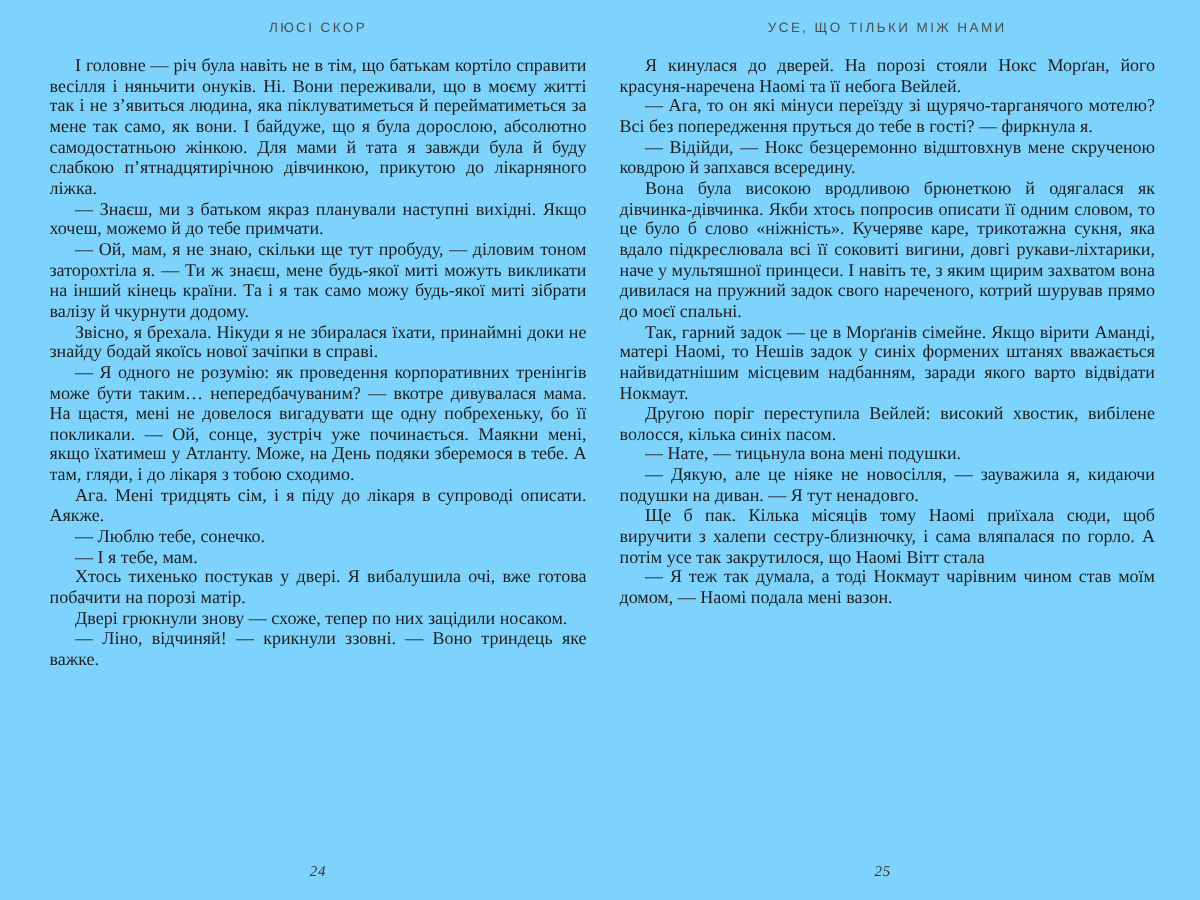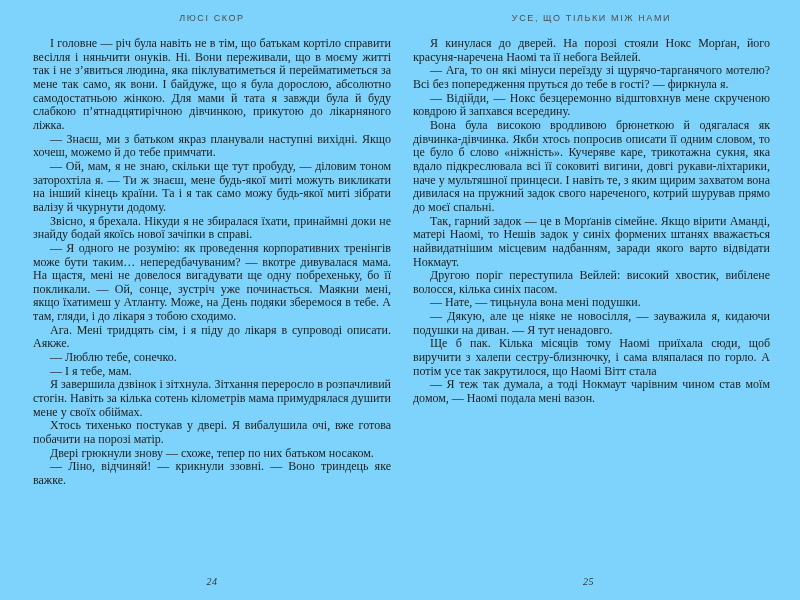--- a/index.html
+++ b/index.html
@@ -75,23 +75,22 @@
     <div class="running-header">ЛЮСІ СКОР</div>
     <div class="page-body">
         <p>І головне — річ була навіть не в тім, що батькам кортіло справити весілля і няньчити онуків. Ні. Вони переживали, що в моєму житті так і не з’явиться людина, яка піклуватиметься й перейматиметься за мене так само, як вони. І байдуже, що я була дорослою, абсолютно самодостатньою жінкою. Для мами й тата я завжди була й буду слабкою п’ятнадцятирічною дівчинкою, прикутою до лікарняного ліжка.</p>
         <p>— Знаєш, ми з батьком якраз планували наступні вихідні. Якщо хочеш, можемо й до тебе примчати.</p>
         <p>— Ой, мам, я не знаю, скільки ще тут пробуду, — діловим тоном заторохтіла я. — Ти ж знаєш, мене будь-якої миті можуть викликати на інший кінець країни. Та і я так само можу будь-якої миті зібрати валізу й чкурнути додому.</p>
         <p>Звісно, я брехала. Нікуди я не збиралася їхати, принаймні доки не знайду бодай якоїсь нової зачіпки в справі.</p>
         <p>— Я одного не розумію: як проведення корпоративних тренінгів може бути таким… непередбачуваним? — вкотре дивувалася мама. На щастя, мені не довелося вигадувати ще одну побрехеньку, бо її покликали. — Ой, сонце, зустріч уже починається. Маякни мені, якщо їхатимеш у Атланту. Може, на День подяки зберемося в тебе. А там, гляди, і до лікаря з тобою сходимо.</p>
         <p>Ага. Мені тридцять сім, і я піду до лікаря в супроводі описати. Аякже.</p>
         <p>— Люблю тебе, сонечко.</p>
         <p>— І я тебе, мам.</p>
-        <p>Я завершила дзвінок і зітхнула. Зітхання переросло в розпачливий стогін. Навіть за кілька сотень кілометрів мама примудрялася душити мене у своїх обіймах.</p>
         <p>Хтось тихенько постукав у двері. Я вибалушила очі, вже готова побачити на порозі матір.</p>
-        <p>Двері грюкнули знову — схоже, тепер по них батьком носаком.</p>
+        <p>Двері грюкнули знову — схоже, тепер по них зацідили носаком.</p>
         <p>— Ліно, відчиняй! — крикнули ззовні. — Воно триндець яке важке.</p>
       </div>
     <div class="page-number">24</div>
   </div>
 
   <div class="page page-right">
     <div class="running-header">УСЕ, ЩО ТІЛЬКИ МІЖ НАМИ</div>
     <div class="page-body">
         <p>Я кинулася до дверей. На порозі стояли Нокс Морґан, його красуня-наречена Наомі та її небога Вейлей.</p>
         <p>— Ага, то он які мінуси переїзду зі щурячо-тарганячого мотелю? Всі без попередження пруться до тебе в гості? — фиркнула я.</p>

